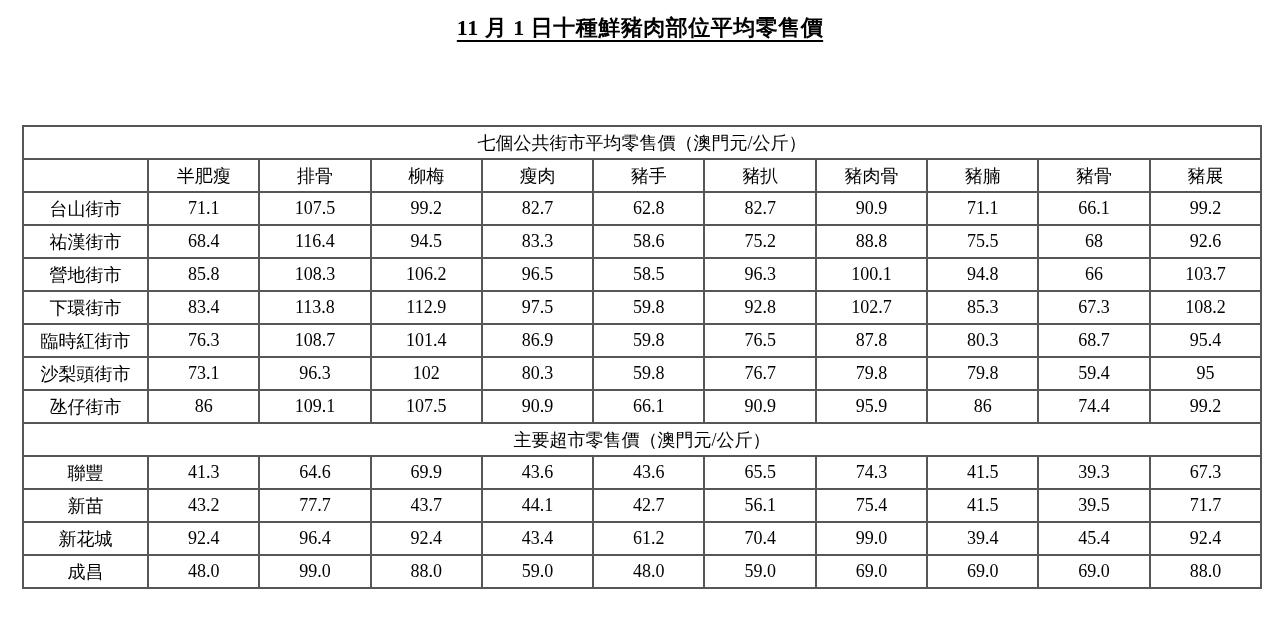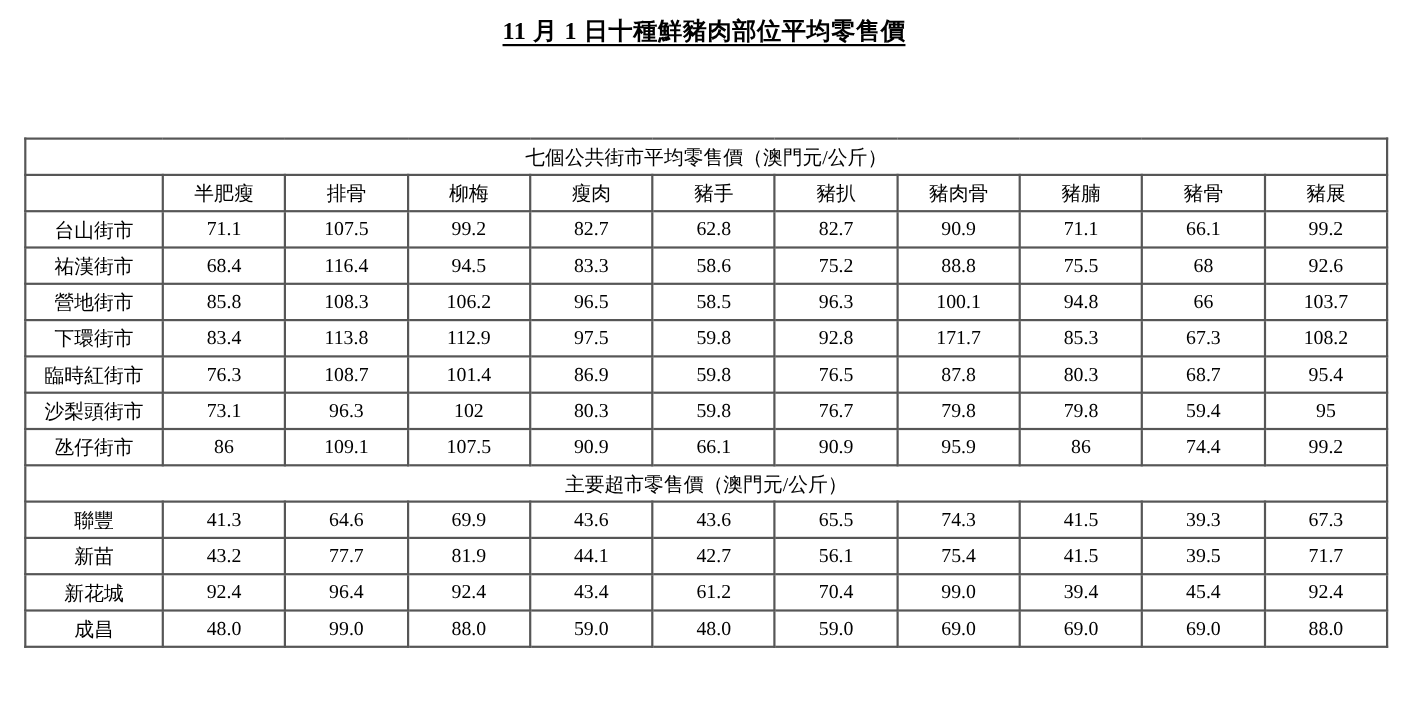--- a/index.html
+++ b/index.html
@@ -141,21 +141,21 @@
           <td class="value-cell">103.7</td>
         </tr>
         <tr>
           <td>下環街市</td>
           <td class="value-cell">83.4</td>
           <td class="value-cell">113.8</td>
           <td class="value-cell">112.9</td>
           <td class="value-cell">97.5</td>
           <td class="value-cell">59.8</td>
           <td class="value-cell">92.8</td>
-          <td class="value-cell">171.7</td>
+          <td class="value-cell">102.7</td>
           <td class="value-cell">85.3</td>
           <td class="value-cell">67.3</td>
           <td class="value-cell">108.2</td>
         </tr>
         <tr>
           <td>臨時紅街市</td>
           <td class="value-cell">76.3</td>
           <td class="value-cell">108.7</td>
           <td class="value-cell">101.4</td>
           <td class="value-cell">86.9</td>
@@ -205,21 +205,21 @@
           <td class="value-cell">65.5</td>
           <td class="value-cell">74.3</td>
           <td class="value-cell">41.5</td>
           <td class="value-cell">39.3</td>
           <td class="value-cell">67.3</td>
         </tr>
         <tr>
           <td>新苗</td>
           <td class="value-cell">43.2</td>
           <td class="value-cell">77.7</td>
-          <td class="value-cell">81.9</td>
+          <td class="value-cell">43.7</td>
           <td class="value-cell">44.1</td>
           <td class="value-cell">42.7</td>
           <td class="value-cell">56.1</td>
           <td class="value-cell">75.4</td>
           <td class="value-cell">41.5</td>
           <td class="value-cell">39.5</td>
           <td class="value-cell">71.7</td>
         </tr>
         <tr>
           <td>新花城</td>

